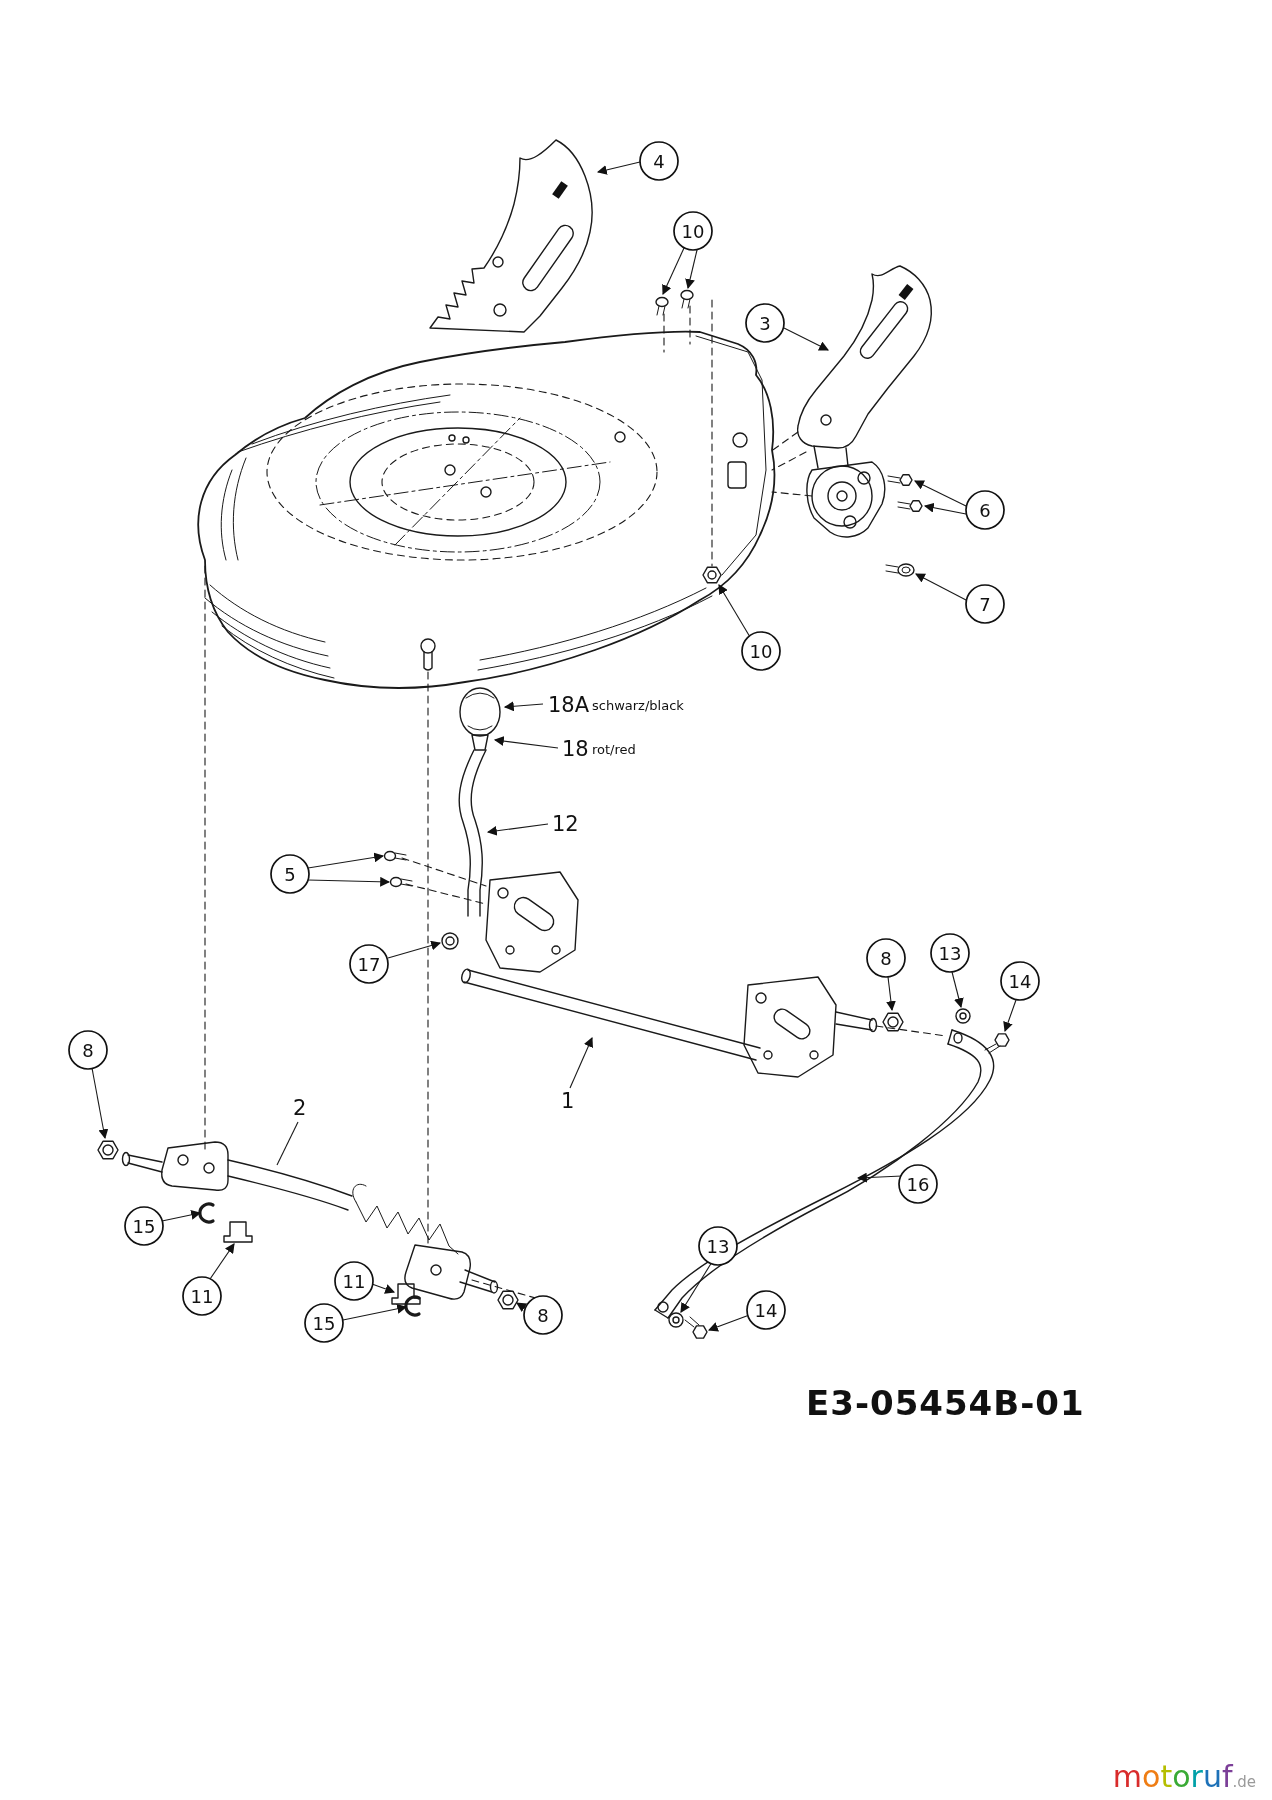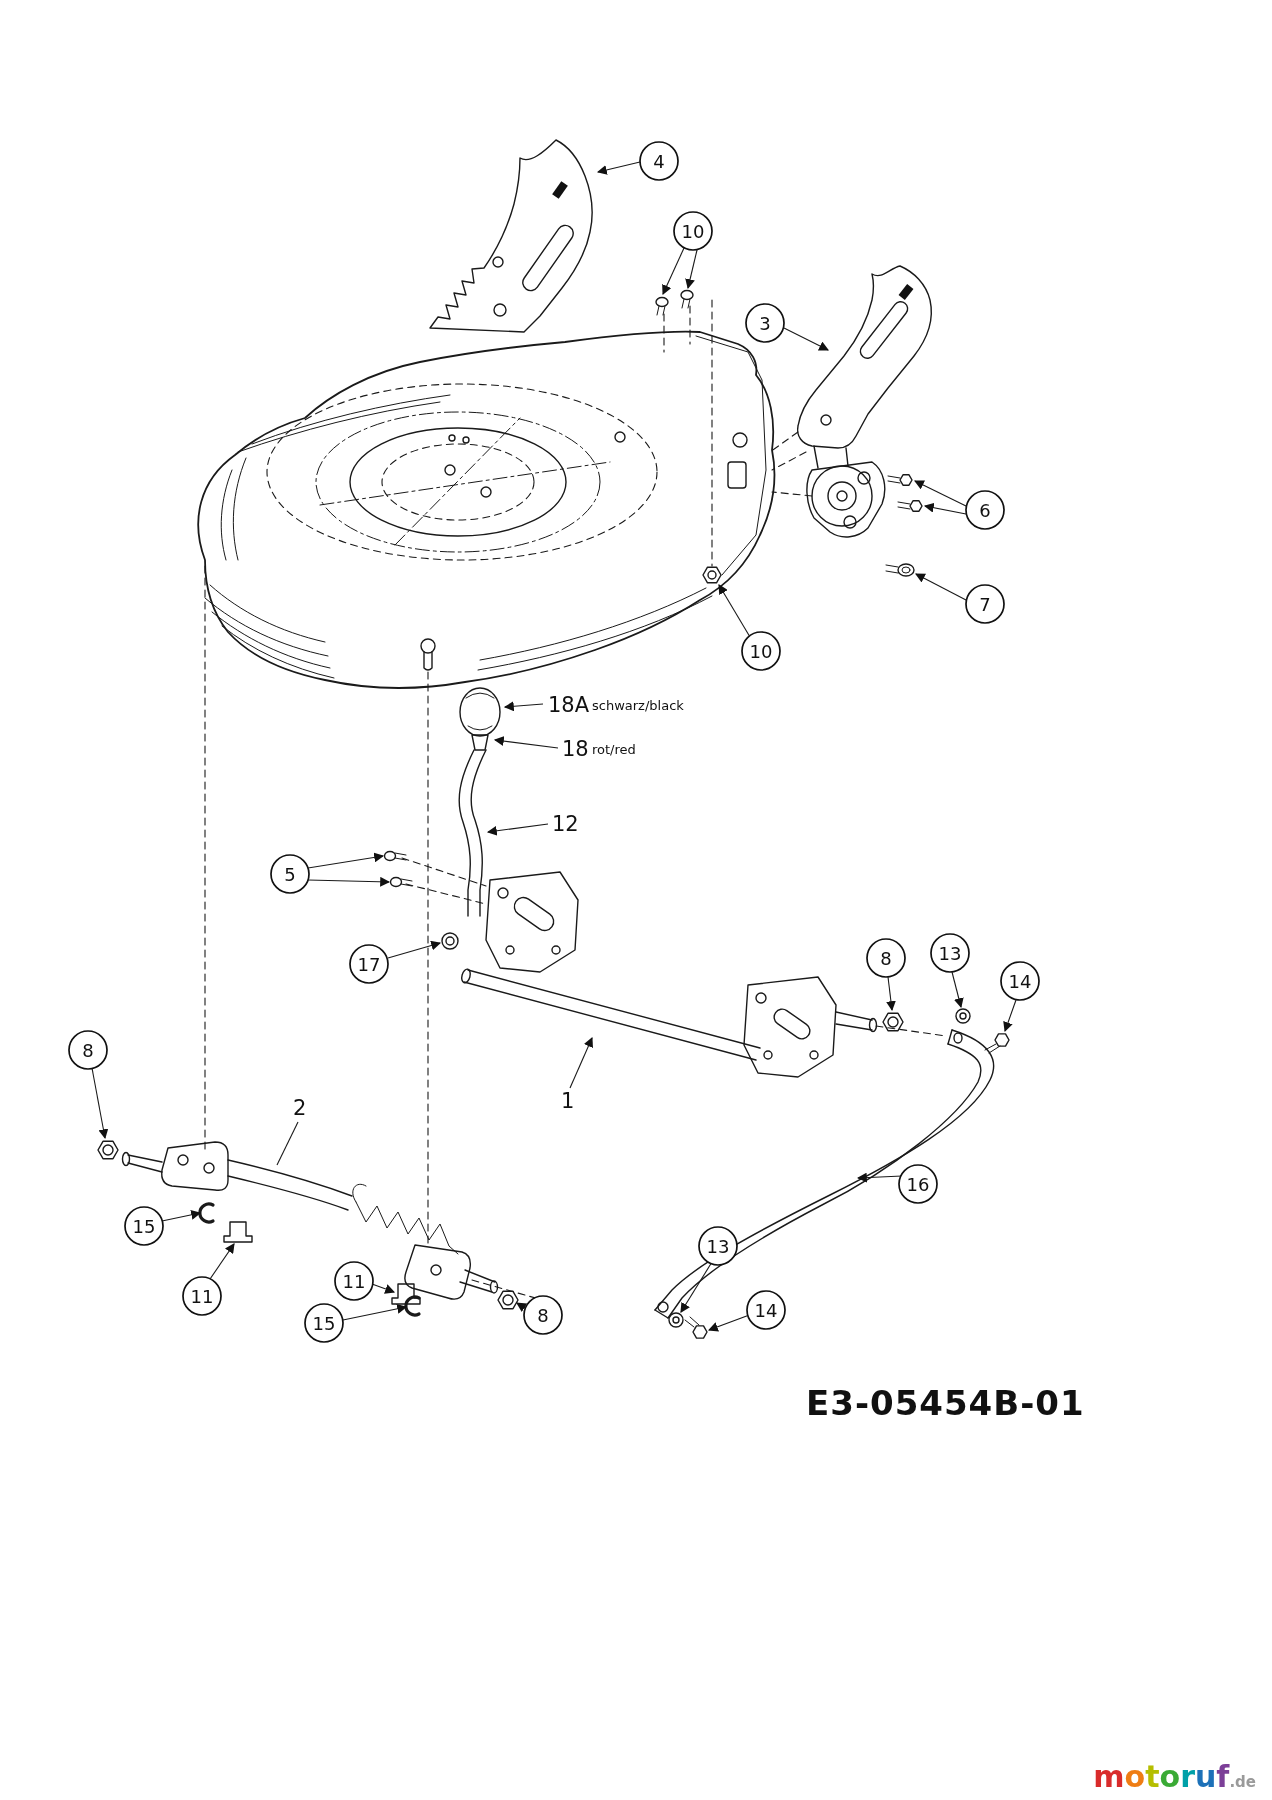--- a/index.html
+++ b/index.html
@@ -15,21 +15,21 @@
   .leader  {fill:none;stroke:#1a1a1a;stroke-width:1.1;}
   .fill-dark{fill:#111;stroke:none;}
   .clip    {fill:none;stroke:#1a1a1a;stroke-width:3.2;stroke-linecap:round;}
 
   .balloon     {fill:#fff;stroke:#111;stroke-width:1.7;}
   .balloon-num {font-family:"DejaVu Sans",sans-serif;font-size:18px;fill:#111;text-anchor:middle;}
   .part-label  {font-family:"DejaVu Sans",sans-serif;font-size:21px;fill:#111;}
   .part-note   {font-family:"DejaVu Sans",sans-serif;font-size:13px;fill:#111;}
   .drawing-number{font-family:"DejaVu Sans",sans-serif;font-size:34px;font-weight:bold;fill:#111;letter-spacing:1px;}
 
-  .watermark{position:absolute;right:16px;bottom:8px;font-weight:bold;font-size:30px;line-height:1;
+  .watermark{position:absolute;right:16px;bottom:8px;font-weight:normal;font-size:30px;line-height:1;
              font-family:"DejaVu Sans",sans-serif;}
   .watermark span{display:inline-block;}
   .wm-tld{font-size:15px;color:#999;}
 </style>
 </head>
 <body>
 
 <div class="page">
 <svg width="1272" height="1800" viewBox="0 0 1272 1800">
   <defs>

